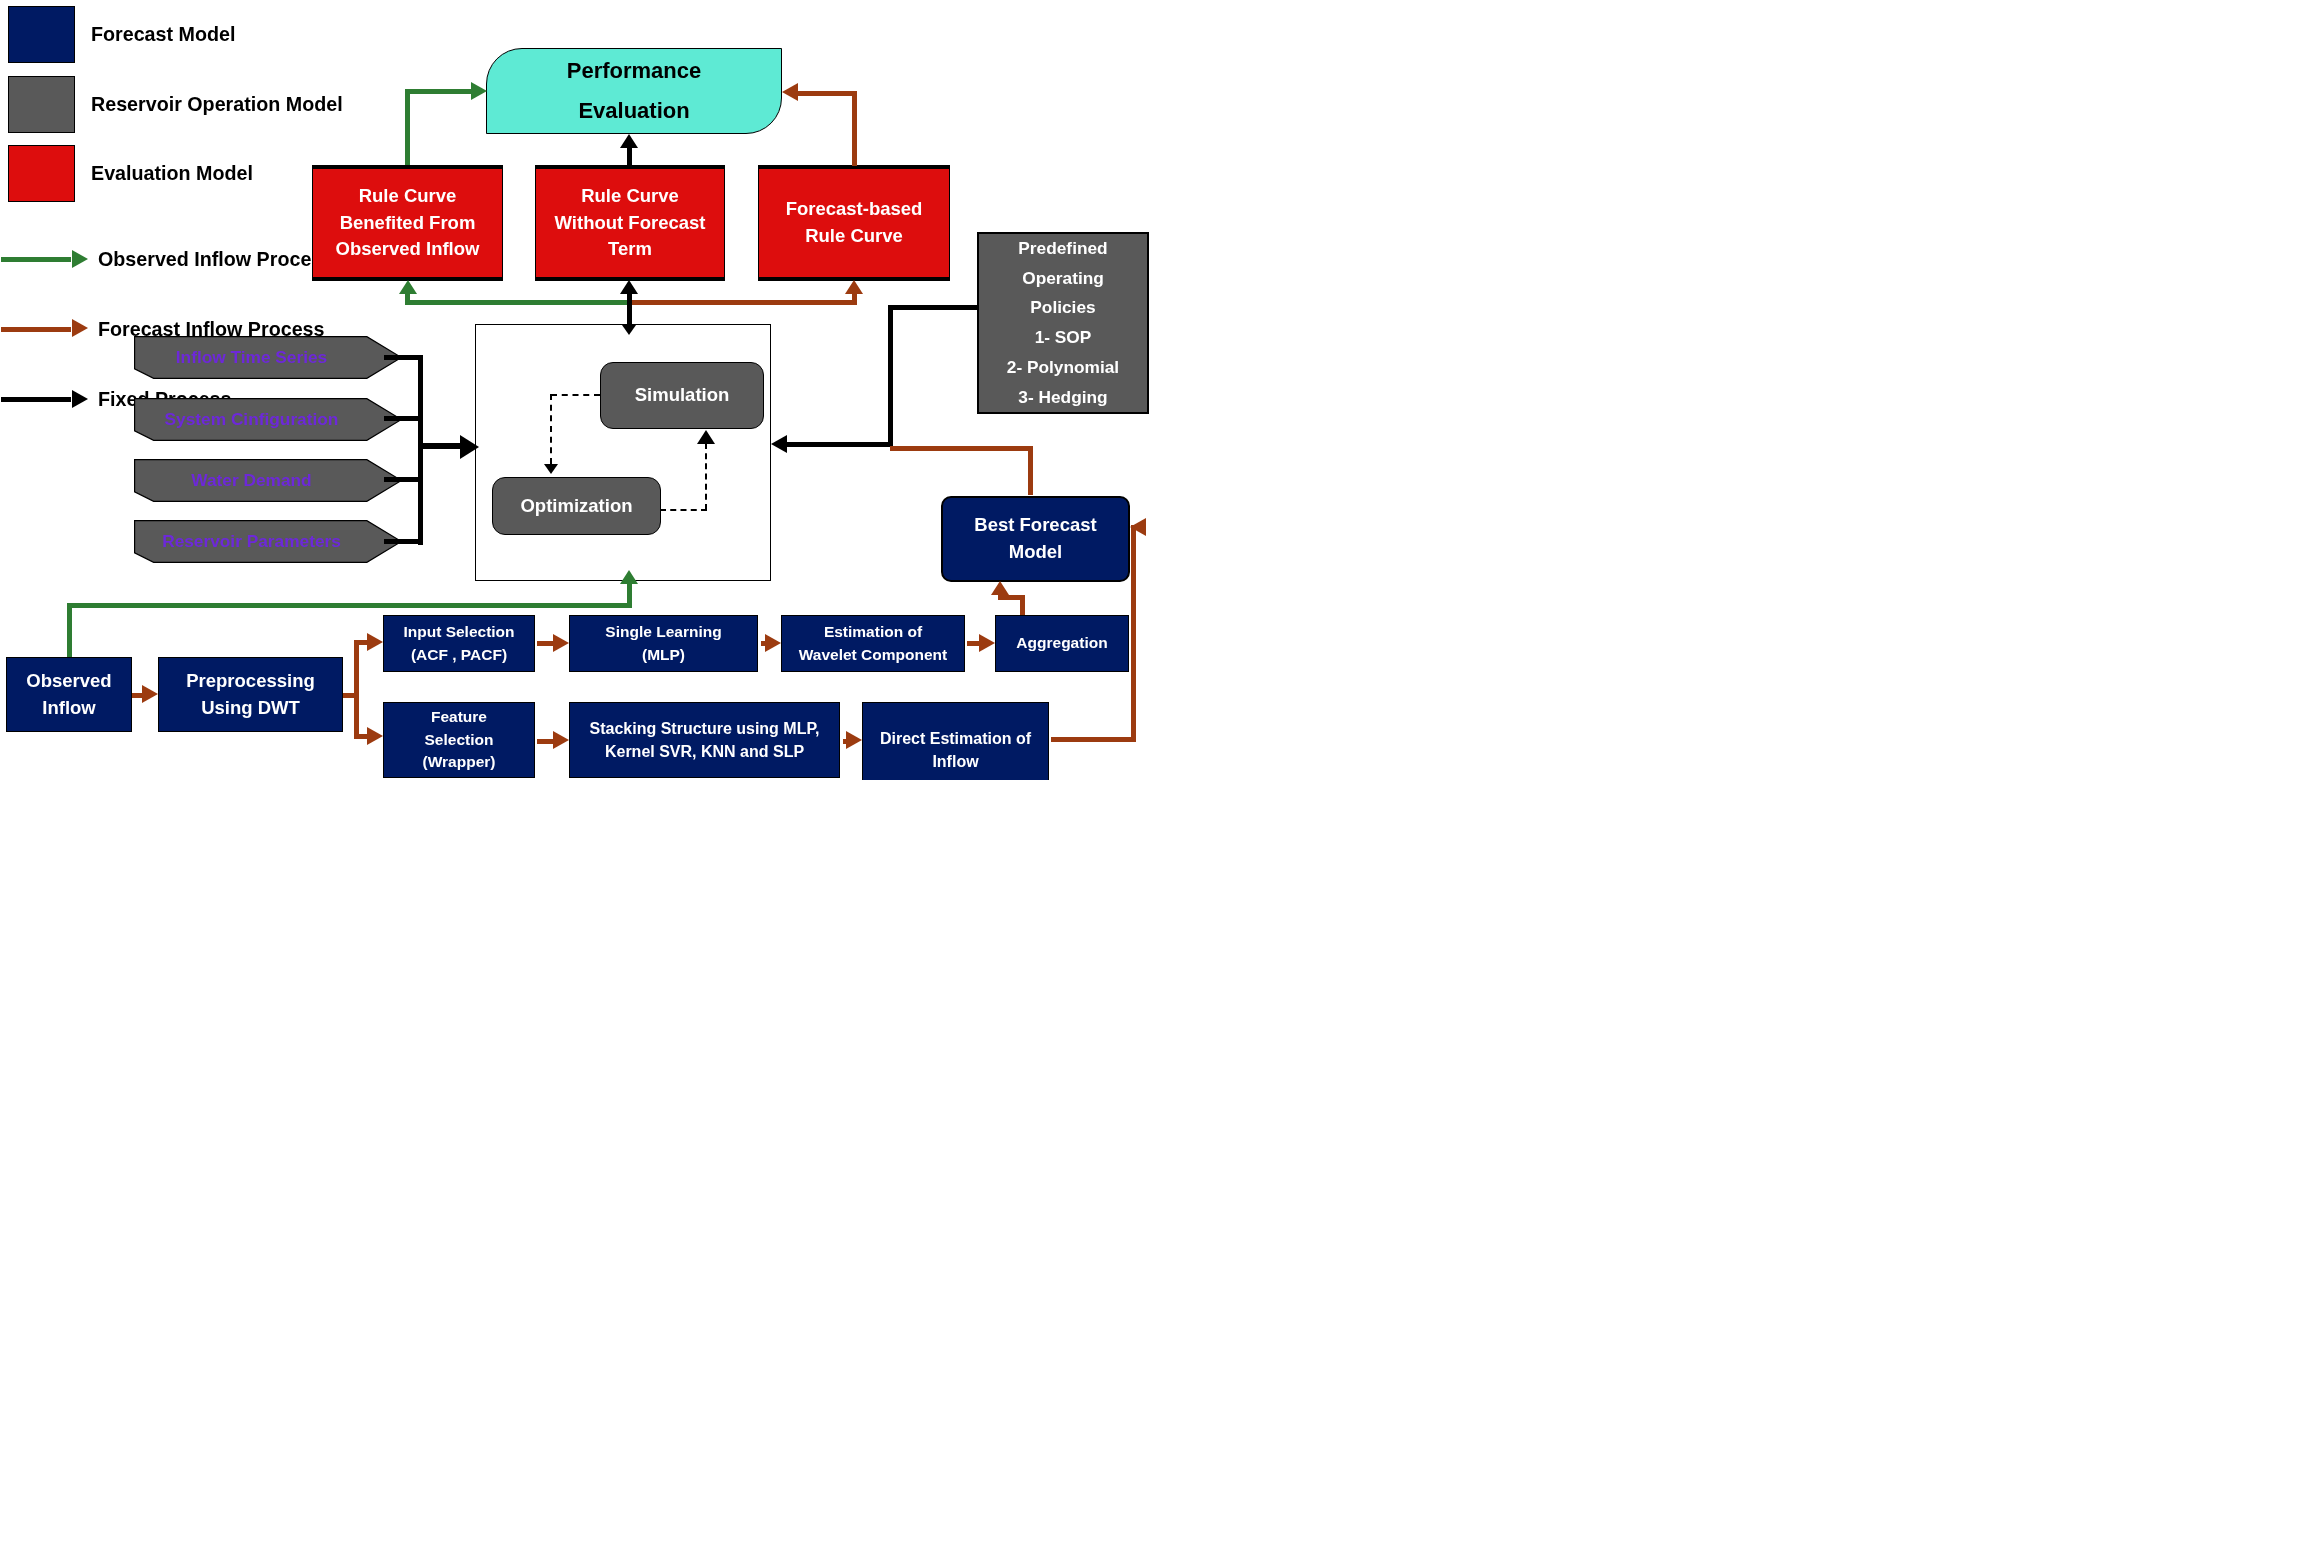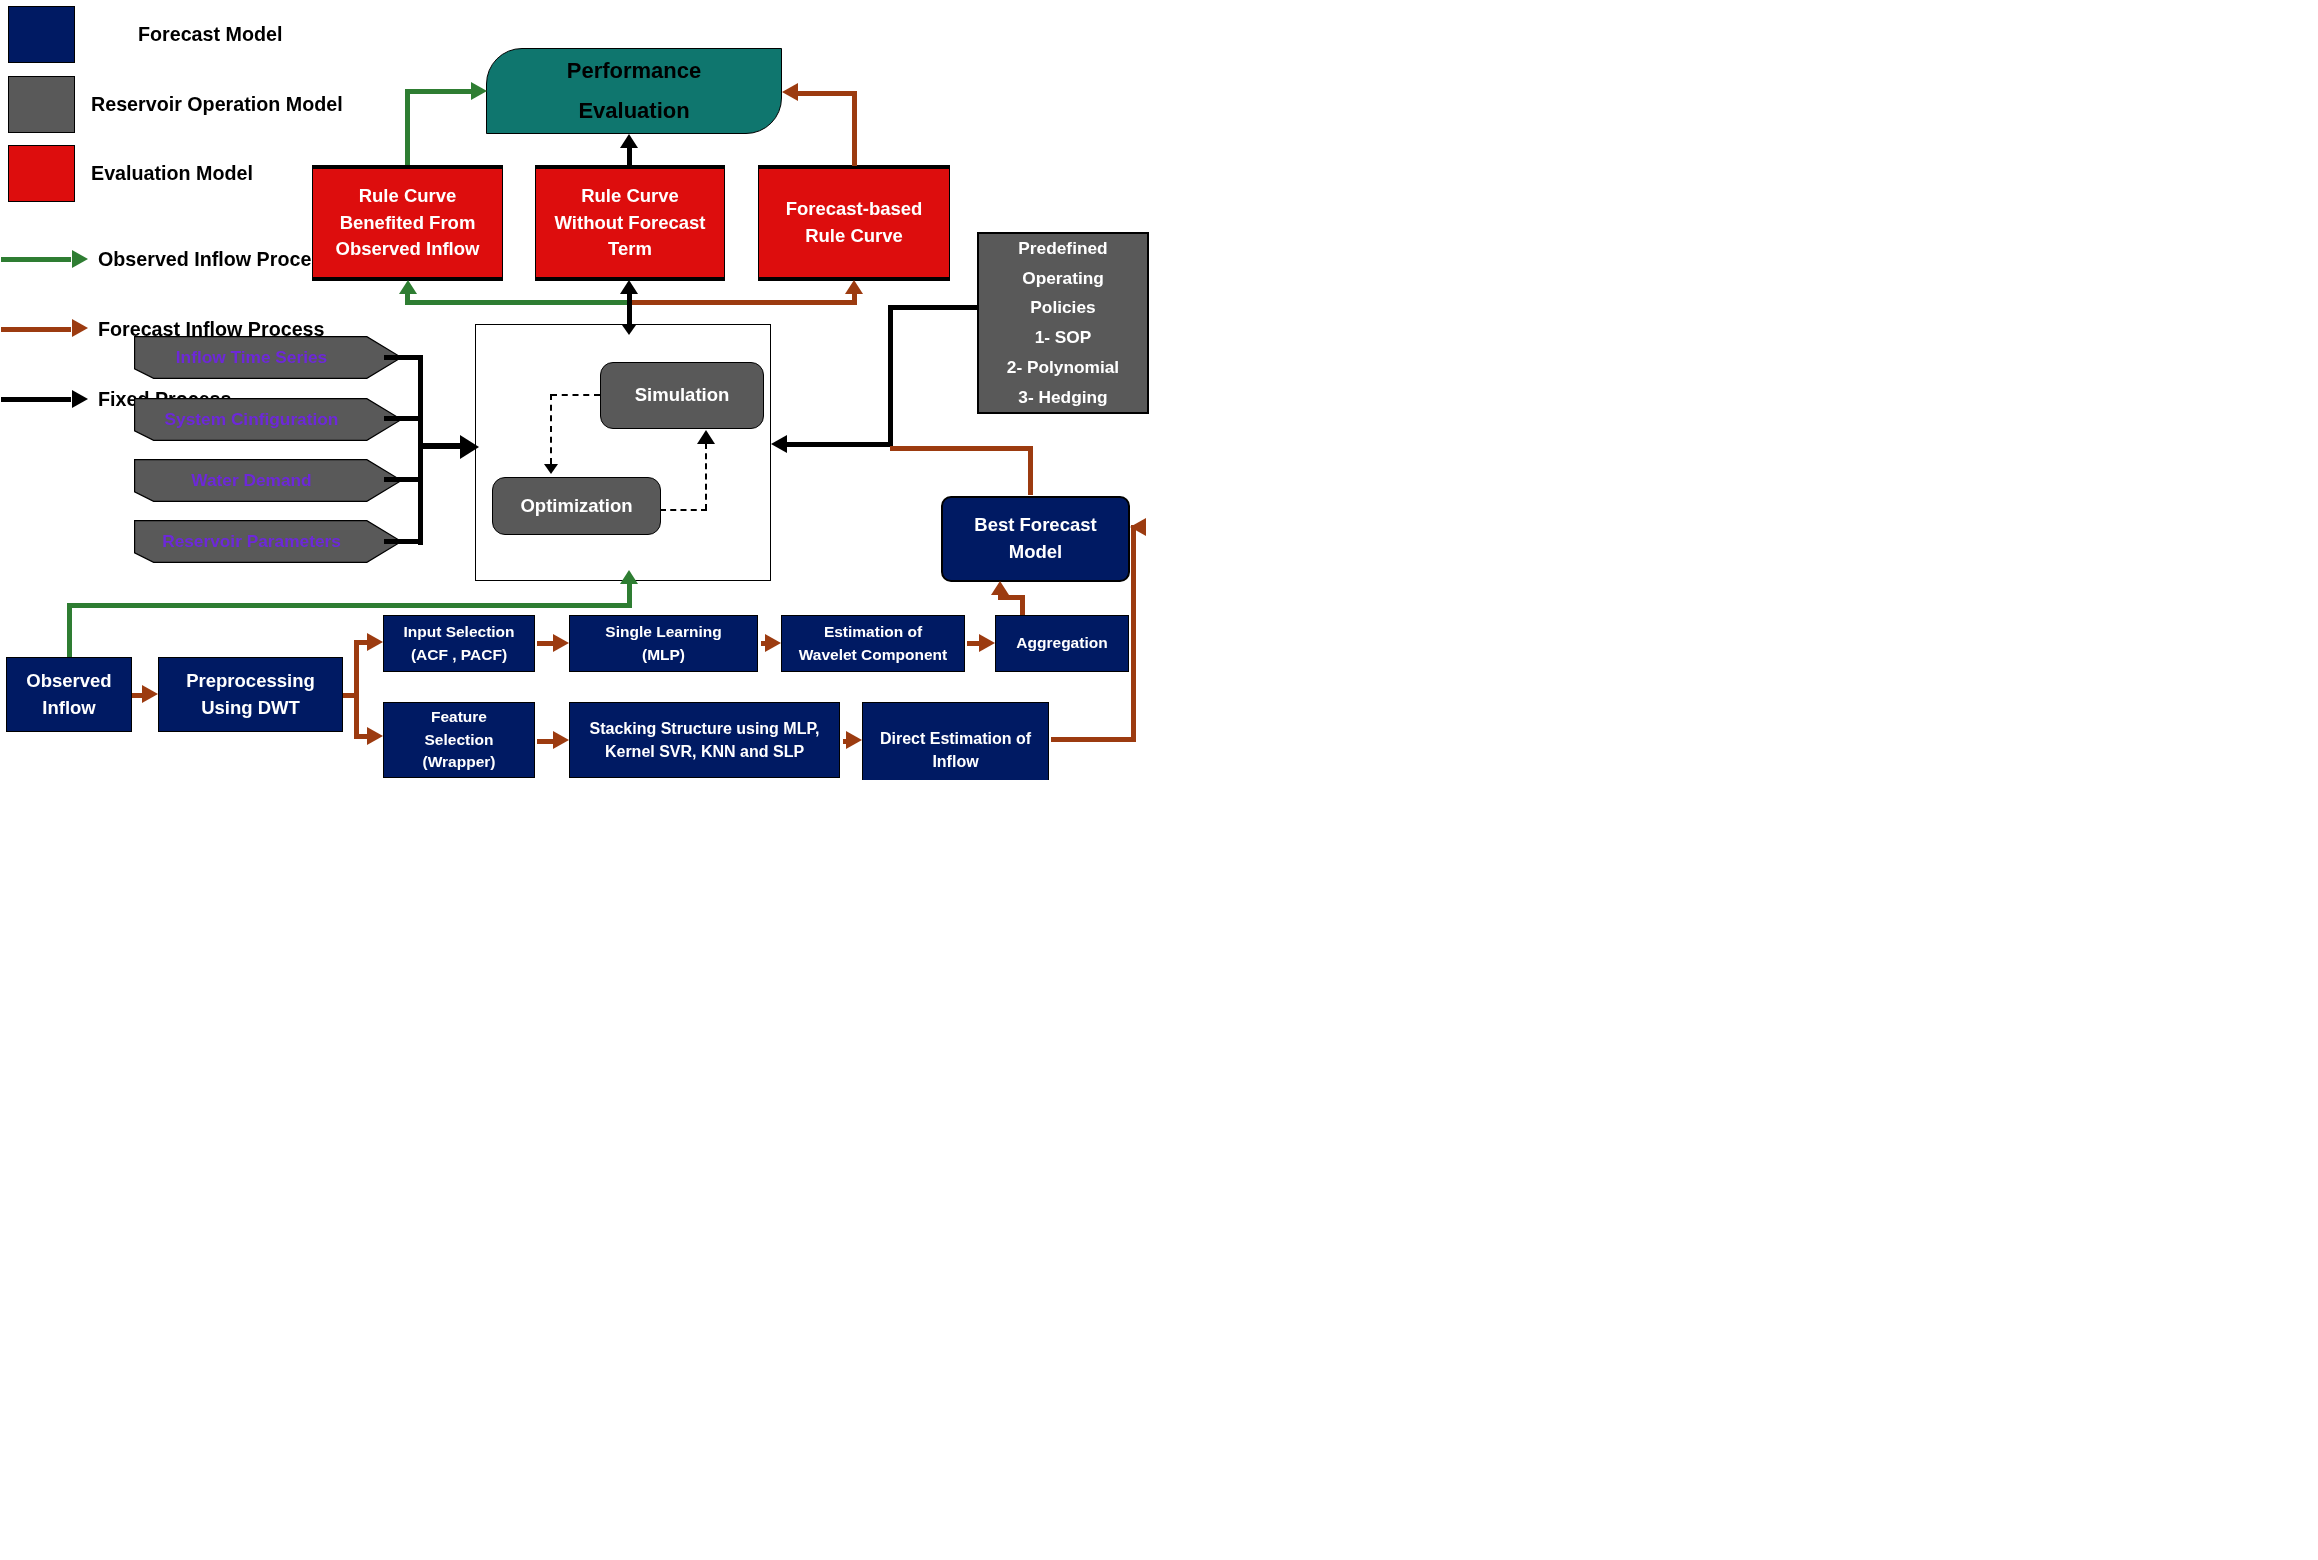--- a/index.html
+++ b/index.html
@@ -4,21 +4,21 @@
 <style>
   html,body{margin:0;padding:0;background:#fff;}
   #canvas{position:relative;width:1159px;height:780px;background:#fff;
     font-family:"Liberation Sans",sans-serif;font-weight:bold;overflow:hidden;}
   .box{position:absolute;box-sizing:border-box;display:flex;flex-direction:column;
     align-items:center;justify-content:center;text-align:center;color:#fff;line-height:1.45;}
   .navy{background:#001a63;border:1.8px solid #000;}
   .gray{background:#595959;border:2.4px solid #000;}
   .red{background:#dd0d0d;border:1.8px solid #000;border-top-width:4.2px;border-bottom-width:4.2px;}
   .white{background:#fff;border:1.8px solid #000;}
-  .green{background:#0f766e;border:1.8px solid #000;border-radius:36px 0 36px 0;gap:8px;}
+  .green{background:#5eead4;border:1.8px solid #000;border-radius:36px 0 36px 0;gap:8px;}
   .round{border-radius:13px;}
   .biground{border-radius:10px;}
   .lbl span{display:block;white-space:nowrap;}
   .legendtext{position:absolute;color:#000;font-size:19.7px;display:flex;align-items:center;white-space:nowrap;}
   .ln{position:absolute;background:#000;}
   .tri{position:absolute;width:0;height:0;}
   .t-r{border-top:9.5px solid transparent;border-bottom:9.5px solid transparent;border-left:16px solid var(--c);}
   .t-l{border-top:9.5px solid transparent;border-bottom:9.5px solid transparent;border-right:16px solid var(--c);}
   .t-u{border-left:9px solid transparent;border-right:9px solid transparent;border-bottom:14.3px solid var(--c);}
   .t-d{border-left:7.2px solid transparent;border-right:7.2px solid transparent;border-top:10.7px solid var(--c);}
@@ -28,21 +28,21 @@
   .pennant{position:absolute;width:268px;height:43px;}
   .pennant .lbl{position:absolute;inset:0;display:flex;align-items:center;justify-content:center;
     color:#6d28d9;font-size:17.3px;padding-right:33px;}
 </style>
 </head>
 <body>
 
 <div id="canvas">
 
   <div class="box navy" style="left:8.3px;top:6px;width:67px;height:57px;"></div>
-  <div class="legendtext" style="left:91px;top:6px;height:57px;margin-left:47px;">Forecast Model</div>
+  <div class="legendtext" style="left:91px;top:6px;height:57px;">Forecast Model</div>
 
   <div class="box" style="left:8.3px;top:76px;width:67px;height:57px;background:#595959;border:1.8px solid #000;"></div>
   <div class="legendtext" style="left:91px;top:76px;height:57px;">Reservoir Operation Model</div>
 
   <div class="box" style="left:8.3px;top:145px;width:67px;height:57px;background:#dd0d0d;border:1.8px solid #000;"></div>
   <div class="legendtext" style="left:91px;top:145px;height:57px;">Evaluation Model</div>
 
   <div class="ln" style="left:1.2px;top:257px;width:70px;height:5.4px;background:#2e7d32;"></div>
   <div class="tri t-r" style="--c:#2e7d32;left:72px;top:250px;"></div>
   <div class="legendtext" style="left:98px;top:241px;height:37px;">Observed Inflow Process</div>

